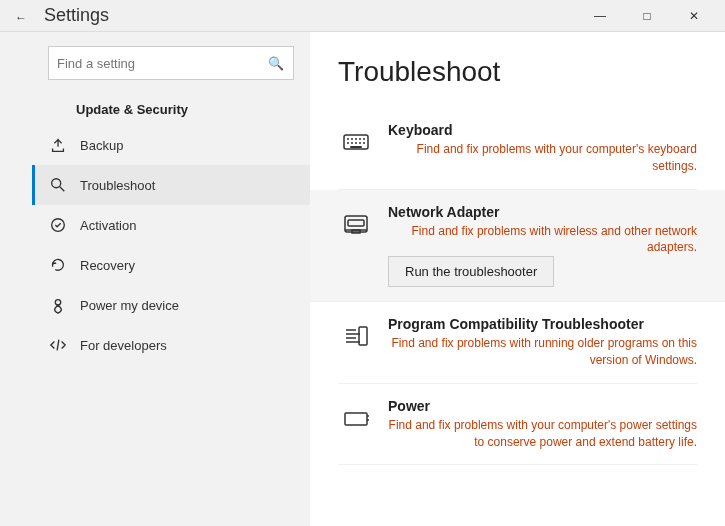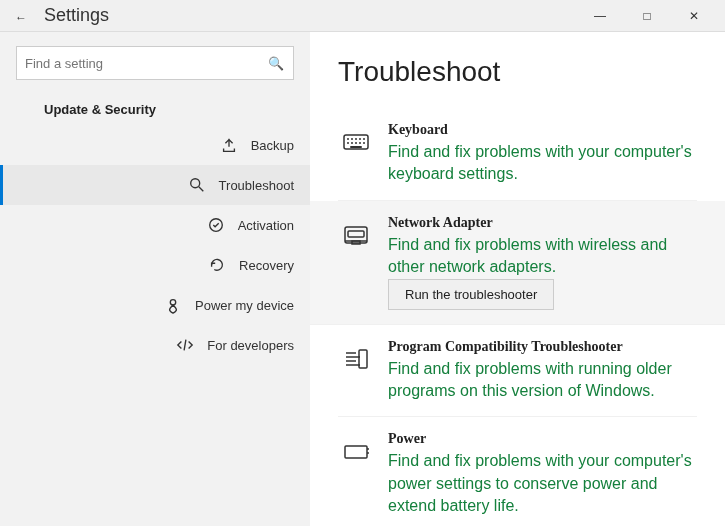--- a/index.html
+++ b/index.html
@@ -76,20 +76,21 @@
 
     
     .sidebar {
       width: 310px;
       background: #f2f2f2;
       display: flex;
       flex-direction: column;
       flex-shrink: 0;
       overflow-y: auto;
       padding-bottom: 10px;
+      padding-left: 32px;
     }
 
     .sidebar-header {
       padding: 14px 16px 10px 16px;
     }
 
     .search-box {
       display: flex;
       align-items: center;
       background: #fff;
@@ -121,21 +122,20 @@
 
     .sidebar-item {
       display: flex;
       align-items: center;
       gap: 12px;
       padding: 10px 16px;
       cursor: pointer;
       font-size: 13px;
       color: #333;
       position: relative;
-      justify-content: flex-end;
     }
     .sidebar-item.active {
       background: #e8e8e8;
     }
     .sidebar-item.active::before {
       content: '';
       position: absolute;
       left: 0;
       top: 0;
       bottom: 0;
@@ -195,26 +195,26 @@
     }
 
     .item-text {
       flex: 1;
     }
     .item-name {
       font-size: 14px;
       font-weight: 600;
       color: #222;
       margin-bottom: 3px;
-      font-family: Liberation Serif, serif;
     }
     .item-desc {
-      font-size: 16px;
-      color: #15803d;
+      font-size: 12px;
+      color: #c2410c;
       line-height: 1.4;
+      text-align: right;
     }
 
     .run-btn {
       display: flex;
     }
     .run-btn button {
       background: #f0f0f0;
       border: 1px solid #ccc;
       padding: 7px 16px;
       font-size: 13px;

